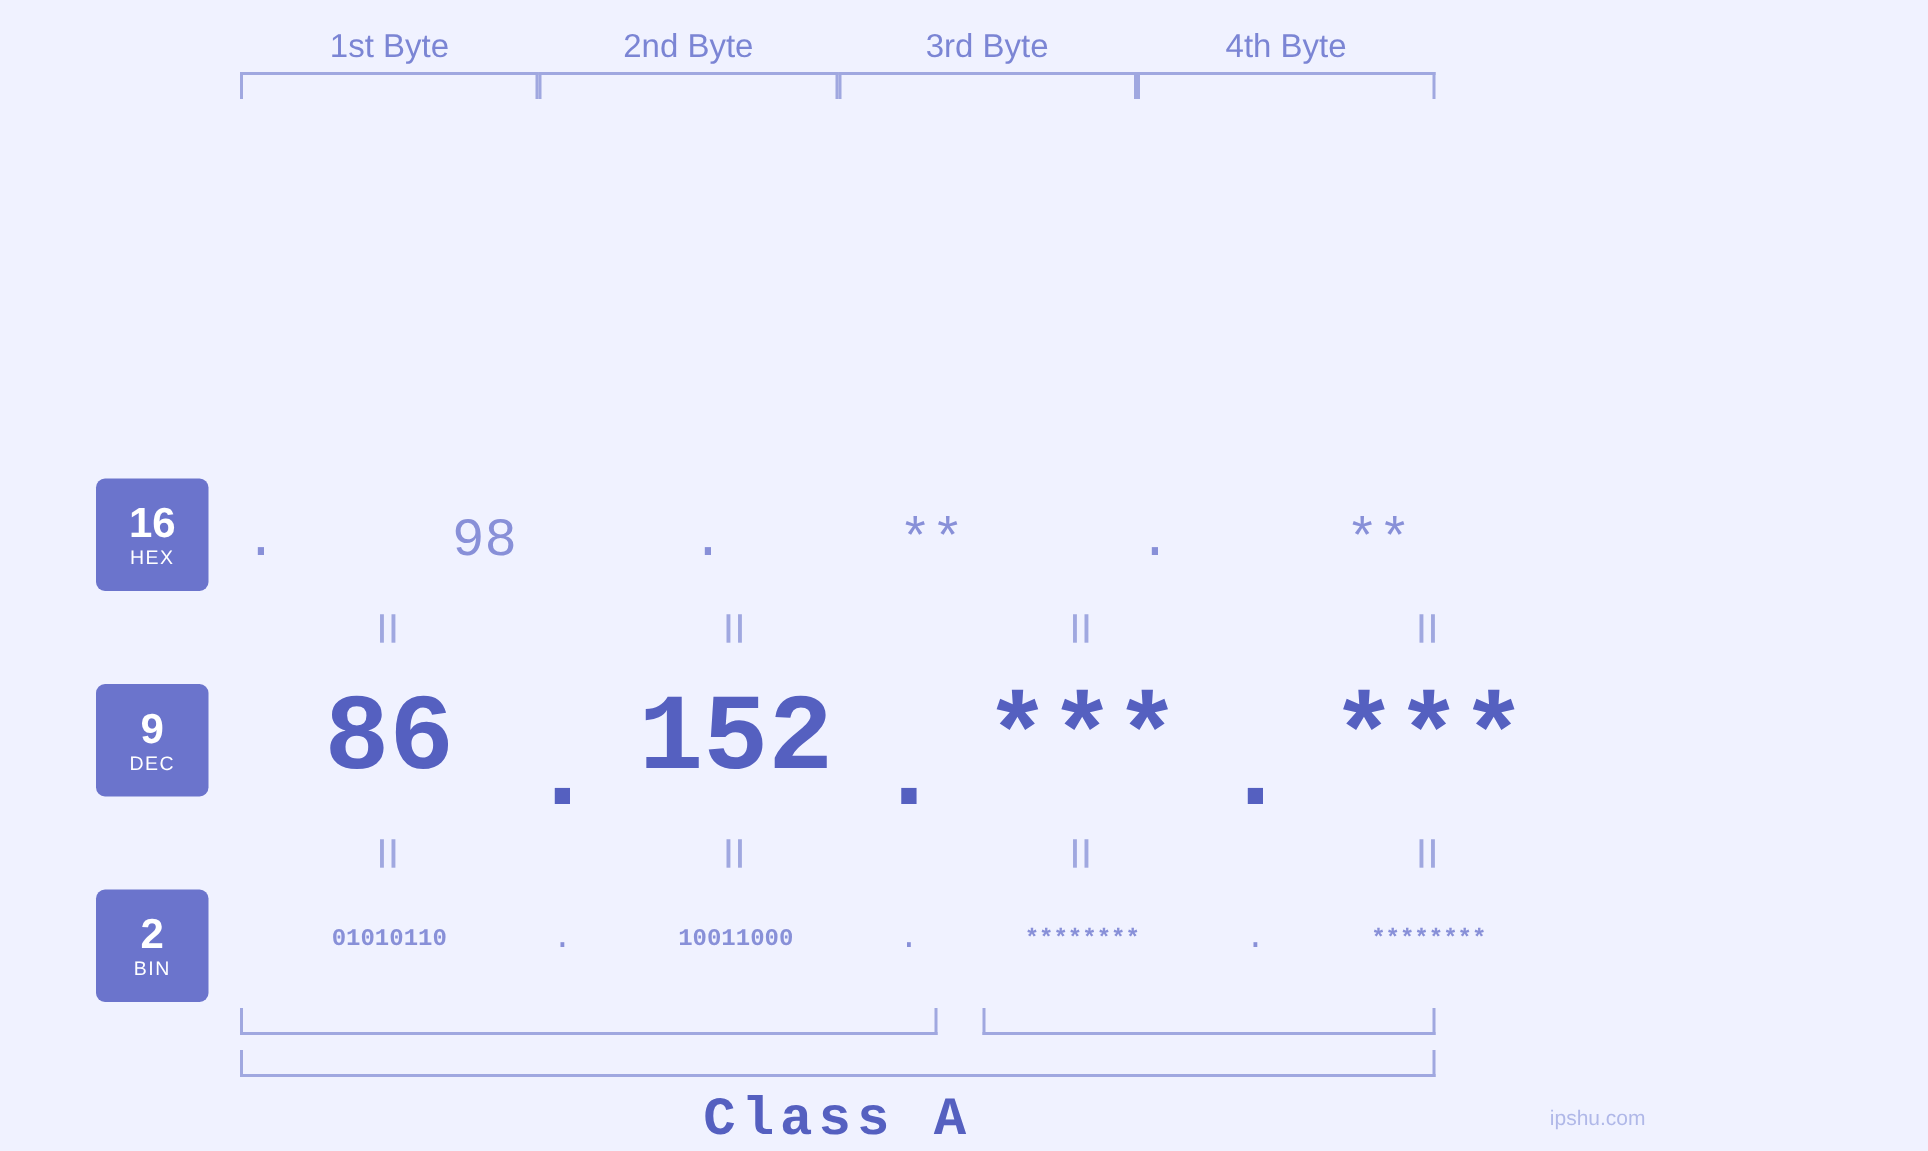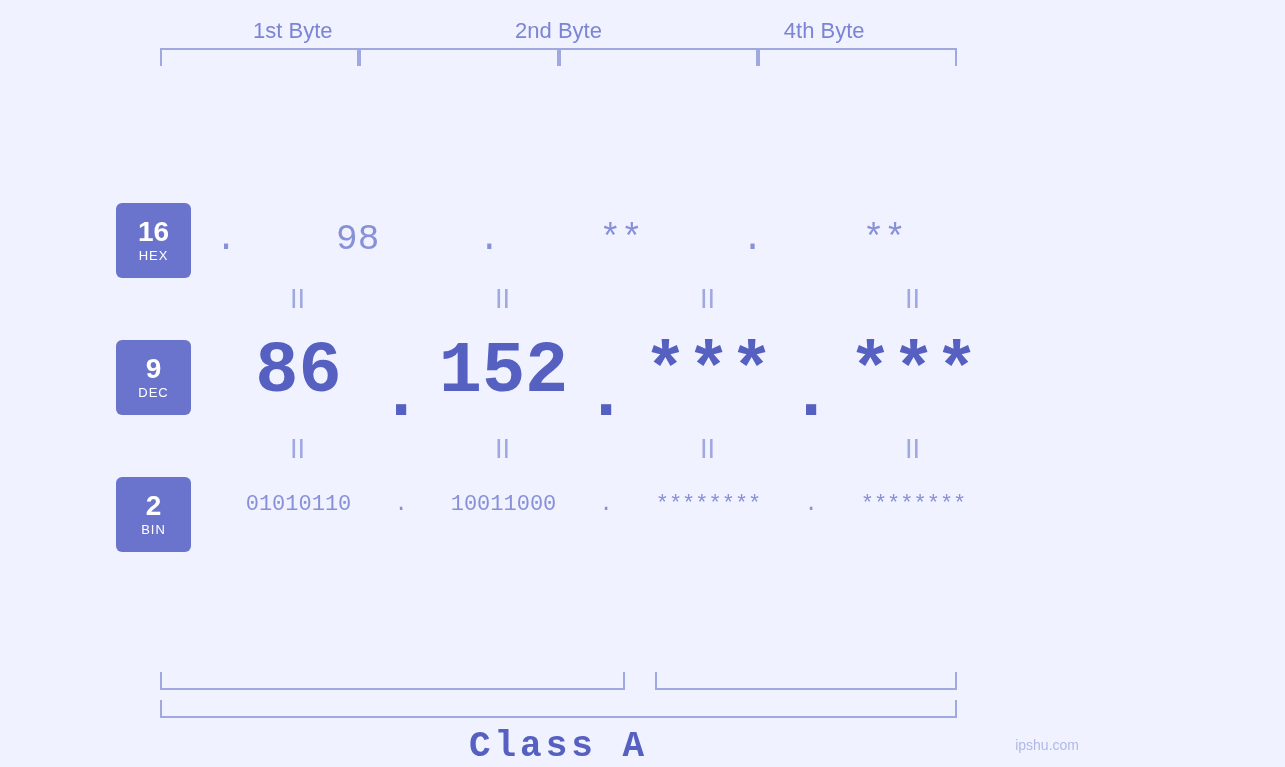--- a/index.html
+++ b/index.html
@@ -54,23 +54,23 @@
       height: 18px;
       border-top: 2px solid #a0a8e0;
       border-left: 2px solid #a0a8e0;
       border-right: 2px solid #a0a8e0;
     }
 
     
     .main-content {
       display: flex;
       width: 100%;
-      padding: 0 116px;
+      padding: 0 64px;
       margin-top: 10px;
-      align-items: center;
+      align-items: flex-end;
       flex: 1;
     }
 
     
     .badges-column {
       display: flex;
       flex-direction: column;
       gap: 0;
       margin-right: 20px;
       margin-top: 0px;
@@ -201,22 +201,22 @@
       color: #5560c0;
       font-size: 72px;
       font-weight: bold;
       line-height: 0.3;
       margin-top: 50px;
     }
 
     
     .bin-value {
       color: #8890d8;
-      font-size: 22px;
-      font-weight: normal;
+      font-size: 16px;
+      font-weight: bold;
       text-align: center;
       letter-spacing: 0px;
     }
 
     .bin-separator {
       color: #8890d8;
       font-size: 22px;
     }
 
     
@@ -302,21 +302,21 @@
       font-size: 36px;
       font-weight: bold;
       letter-spacing: 4px;
       margin-top: 8px;
       font-family: 'Courier New', Courier, monospace;
     }
 
     .watermark {
       position: absolute;
       bottom: 14px;
-      right: 38px;
+      right: 20px;
       color: #b0b8e8;
       font-size: 14px;
       font-family: Arial, sans-serif;
     }
 
     
     .badge-hex { margin-top: 10px; }
     .badge-dec { margin-top: 62px; }
     .badge-bin { margin-top: 62px; }
 
@@ -329,20 +329,21 @@
     }
   </style>
 </head>
 <body>
 
 <div class="container">
 
   <div class="byte-headers">
     <div class="byte-header">1st Byte</div>
     <div class="byte-header">2nd Byte</div>
+    <div class="byte-header">3rd Byte</div>
     <div class="byte-header">4th Byte</div>
   </div>
 
   <div class="top-brackets">
     <div class="bracket-top"></div>
     <div class="bracket-top"></div>
     <div class="bracket-top"></div>
     <div class="bracket-top"></div>
   </div>
 

